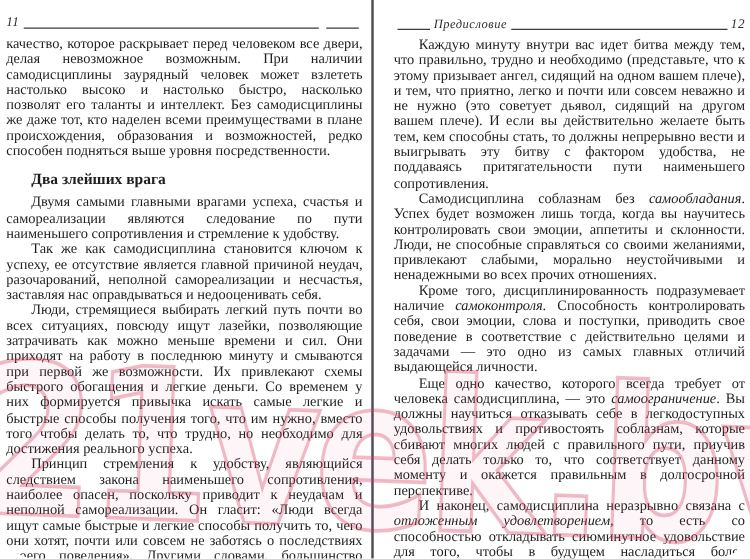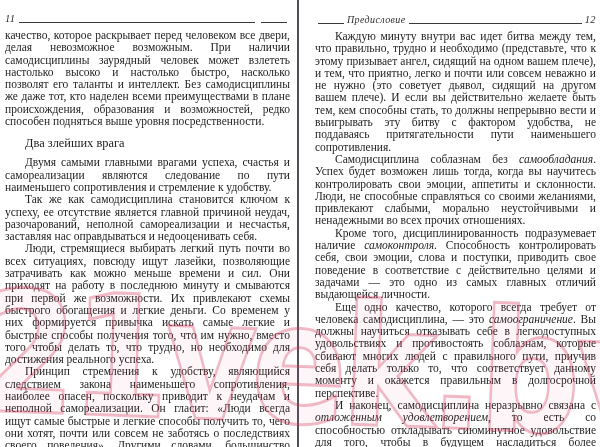--- a/index.html
+++ b/index.html
@@ -1,33 +1,33 @@
 <!DOCTYPE html>
 <html lang="ru"><head>
 <meta charset="utf-8">
 <style>
   html,body{margin:0;padding:0;}
   body{width:600px;height:447px;background:#ffffff;overflow:hidden;}
   .spread{position:relative;width:600px;height:447px;background:#ffffff;overflow:hidden;
-          font-family:"Liberation Serif","DejaVu Serif",serif;color:#1e1e1e;}
+          font-family:"Liberation Serif","DejaVu Serif",serif;color:#1e1e1e;border-radius:29px;}
   .page{position:absolute;top:0;height:447px;box-sizing:border-box;}
   .page.left{left:0;width:298px;padding:11px 8px 0 5px;}
   .page.right{left:302px;width:298px;padding:12px 4px 0 13px;}
   .gutter{position:absolute;left:297px;top:0;width:2px;height:447px;background:#50505a;}
   
   .runhead{display:flex;align-items:flex-end;height:13px;margin-bottom:5px;
            font-style:italic;font-size:10px;letter-spacing:0.4px;color:#2d2d2d;white-space:nowrap;}
   .runhead .rule{flex:1 1 auto;border-bottom:1.2px solid #3a3a3a;margin:0 3px 1px 3px;}
   .runhead .rule.short{flex:0 0 auto;width:26px;}
   .runhead .pageno{font-size:10.5px;}
   
   .pbody{font-size:11.5px;line-height:12.3px;text-align:justify;}
   .pbody p{margin:0;text-indent:20px;hyphens:auto;-webkit-hyphens:auto;}
   .pbody p.no-indent{text-indent:0;}
-  .pbody h2{font-size:12.4px;font-weight:normal;margin:9px 0 6px 20px;line-height:14px;
+  .pbody h2{font-size:12.4px;font-weight:bold;margin:9px 0 6px 20px;line-height:14px;
             text-align:left;font-family:"Liberation Serif","DejaVu Serif",serif;}
   .pbody em{}
   
   .watermark{position:absolute;left:-18px;top:268px;z-index:5;pointer-events:none;
              font-family:"DejaVu Sans",sans-serif;font-weight:bold;font-size:168px;line-height:1;
              white-space:nowrap;letter-spacing:-6px;color:rgba(214,60,95,0.05);
              -webkit-text-stroke:3px rgba(214,60,95,0.34);
              transform:rotate(2.2deg) scaleX(0.84);transform-origin:left top;}
 </style>
 </head>

